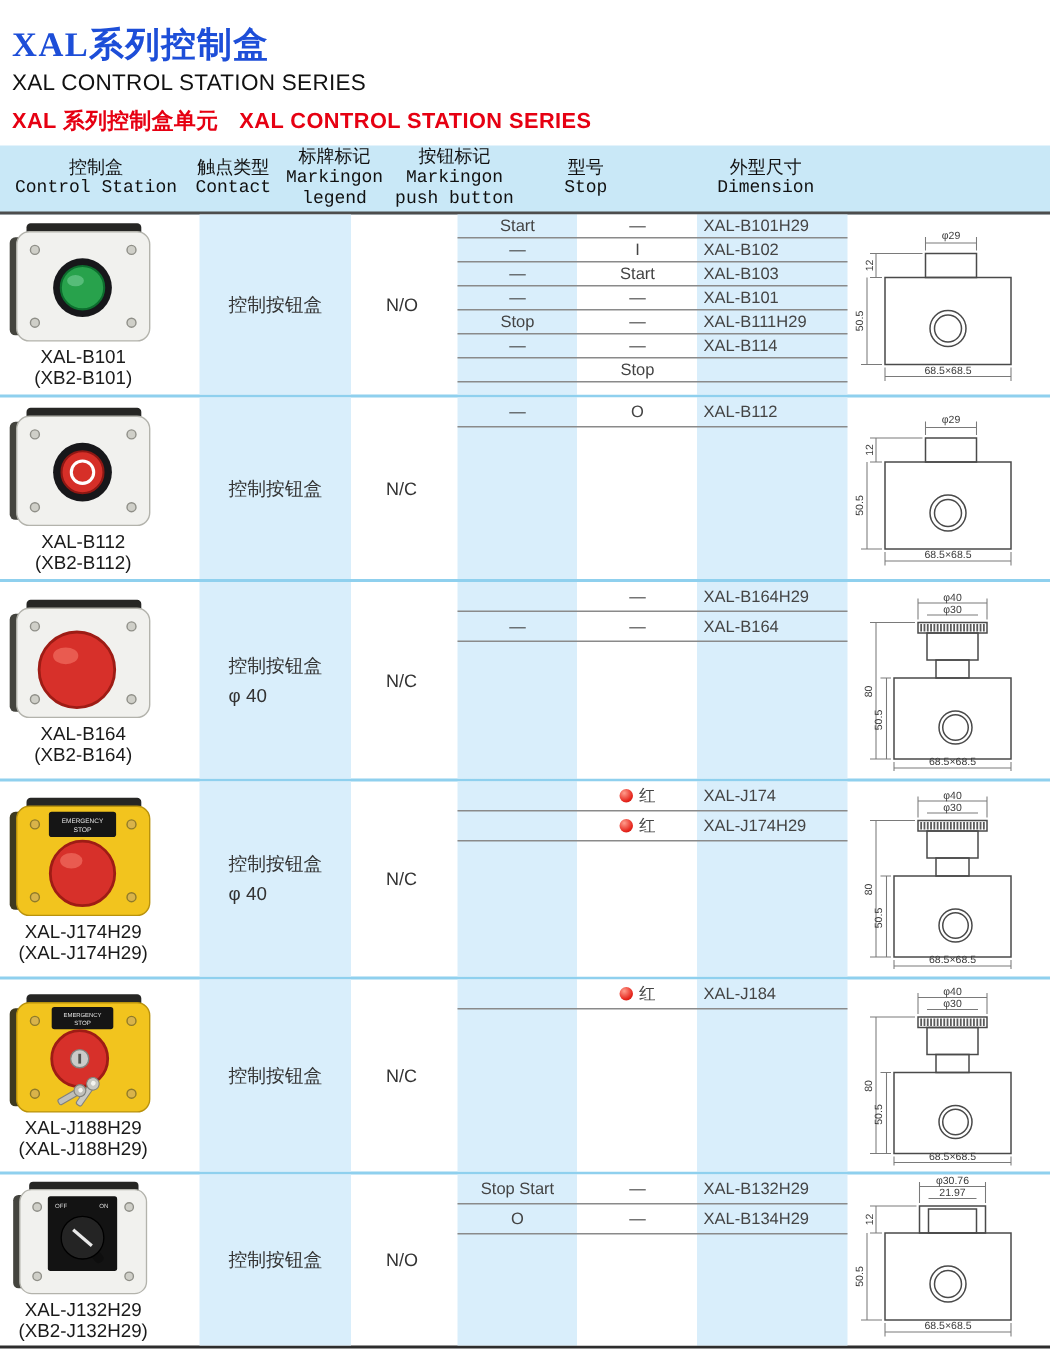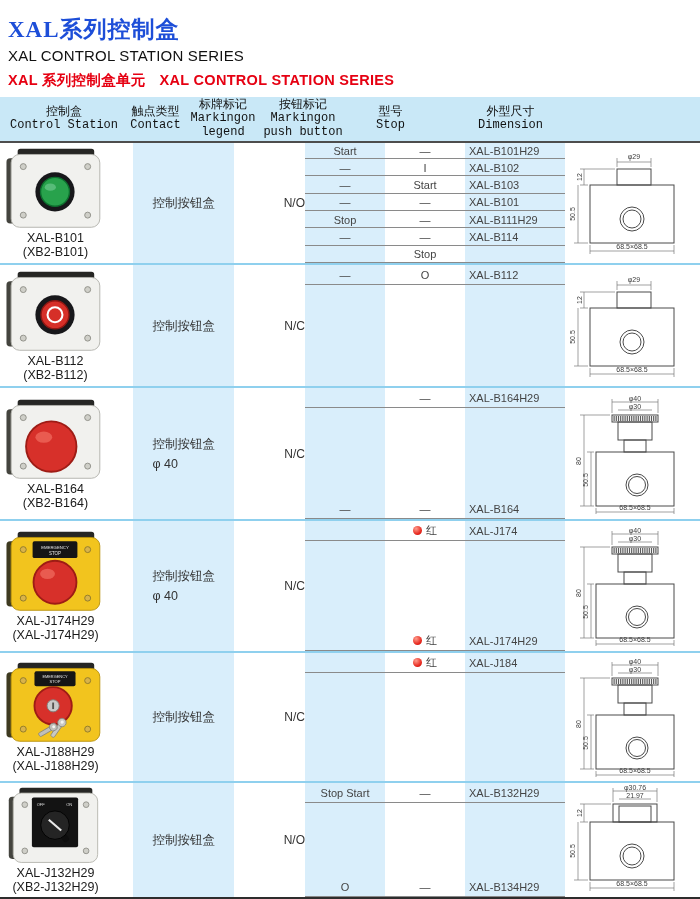--- a/index.html
+++ b/index.html
@@ -18,22 +18,22 @@
   .hcol { display:flex; flex-direction:column; justify-content:center; text-align:center; font-size:12px; line-height:13.5px; color:#111;font-family:Liberation Mono, monospace; }
   .w1{width:128px}.w2{width:117px}.w3{width:55px}.w4{width:80px}.w5{width:80px}.w6{width:95px}.w7{width:145px}
 
   .row { display:flex; border-bottom:2px solid #8fd0ee; }
   .r0{height:122px}.r1{height:123px}.r2{height:133px}.r3{height:132px}.r4{height:130px}.r5{height:114px; border-bottom:none;}
 
   .c-photo { width:128px; display:flex; flex-direction:column; align-items:center; justify-content:center; }
   .model { font-size:12.5px; line-height:14px; color:#1a1a1a; }
   .c-desc { width:117px; background:#d9eefb; display:flex; align-items:center; justify-content:center; font-size:12.5px; color:#333;margin-left:22px; }
   .desc-in { text-align:left; line-height:20px; }
-  .c-contact { width:55px; display:flex; align-items:center; justify-content:flex-end; font-size:12px; color:#333;margin-left:23px; }
-  .c-entries { width:300px; display:flex; flex-direction:column; justify-content:space-between;
+  .c-contact { width:55px; display:flex; align-items:center; justify-content:flex-start; font-size:12px; color:#333;margin-left:23px; }
+  .c-entries { width:300px; display:flex; flex-direction:column; justify-content:flex-start;
                background:linear-gradient(to right,#d9eefb 0 80px,#ffffff 80px 160px,#d9eefb 160px 255px); }
   .entry { display:flex; align-items:center; height:20px; border-bottom:1px solid #8a8a8a; font-size:11px; color:#444; }
   .r0 .entry { height:16px; }
   .e-l { width:80px; text-align:center; }
   .e-b { width:80px; display:flex; align-items:center; justify-content:center; gap:4px; }
   .e-t { width:95px; text-align:left; padding-left:4px; }
   .dot { width:9px; height:9px; border-radius:50%; flex:0 0 9px;
          background:radial-gradient(circle at 35% 30%, #ff9c8c, #e6251c 65%, #b01208); }
   .c-dim { width:145px; display:flex; align-items:center; justify-content:center; }
   .dim-svg text { font-family:"Liberation Sans", sans-serif; }

